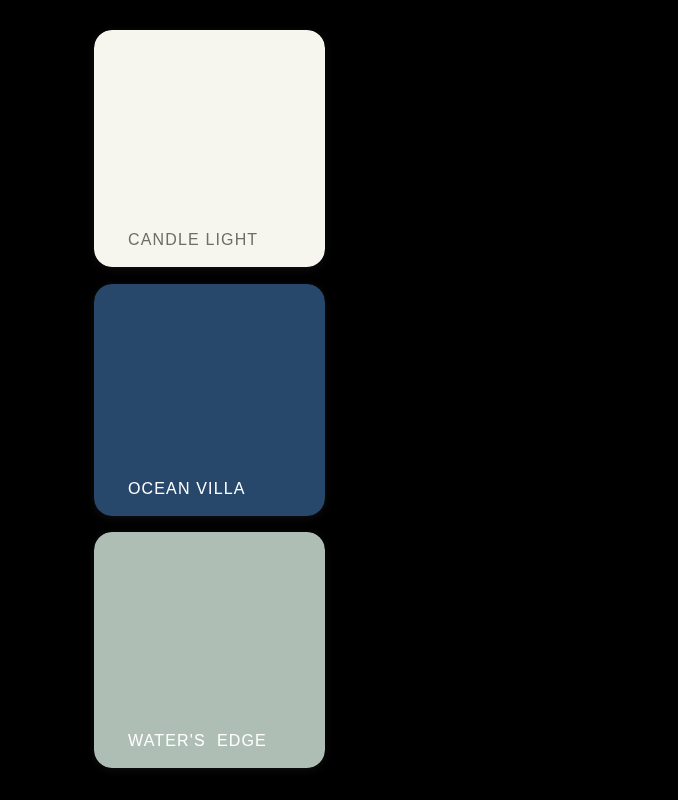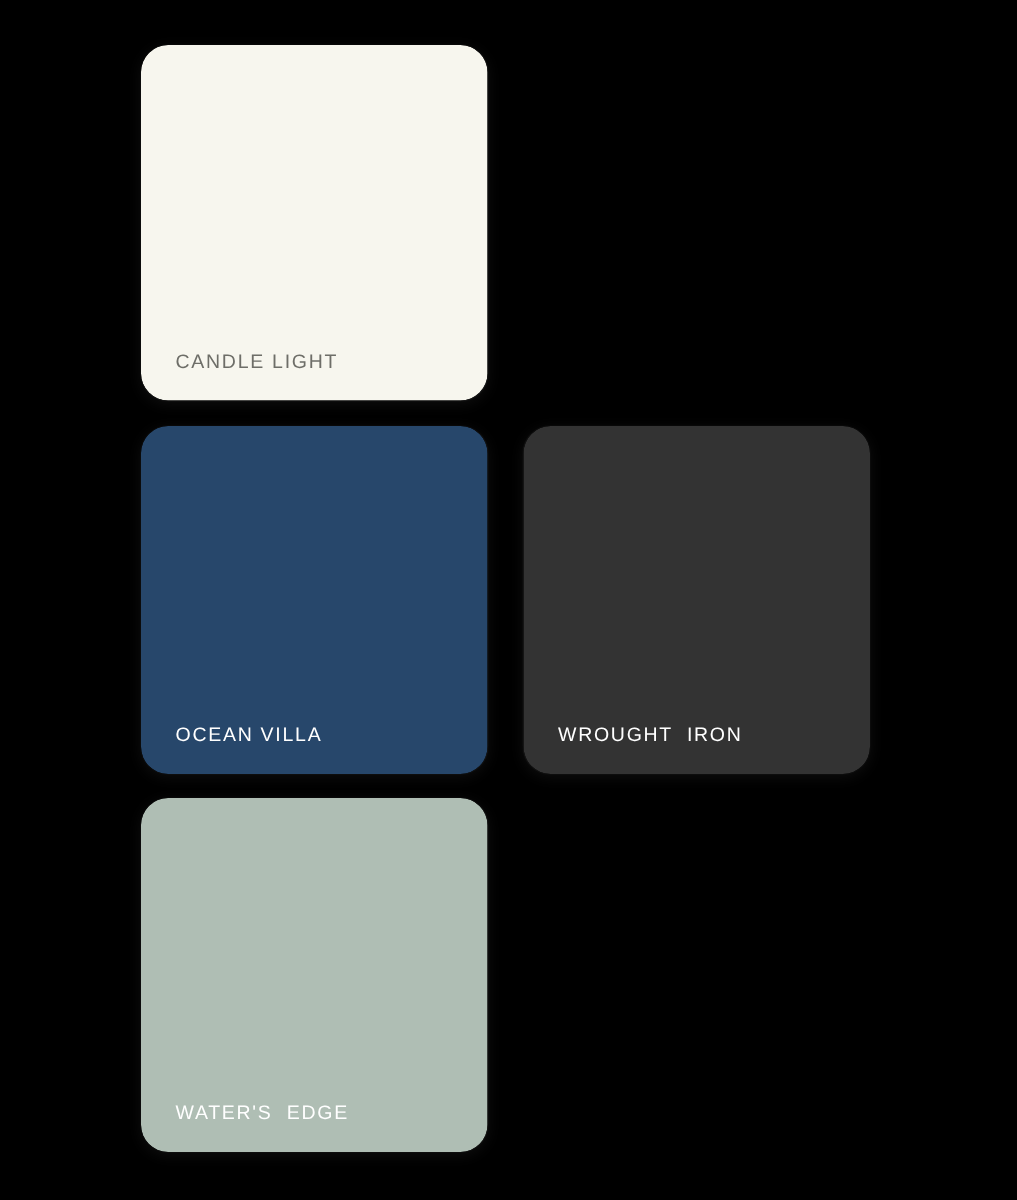--- a/index.html
+++ b/index.html
@@ -34,23 +34,23 @@
   }
 
   .swatch-fill {
     position: absolute;
     inset: 0;
     border-radius: 18px;
   }
 
   .swatch-label {
     position: absolute;
-    left: 23px;
+    left: 34px;
     bottom: 18px;
-    font-size: 13px;
+    font-size: 16px;
     letter-spacing: 1.15px;
     line-height: 1.2;
     white-space: pre;
     font-weight: 400;
     user-select: none;
   }
 
   
   .card-candle-light {
     left: 94px;  top: 30px;
@@ -82,23 +82,19 @@
     <div class="swatch-fill" style="background: rgb(247, 246, 238);"></div>
     <div class="swatch-label" style="color: rgb(110, 110, 104);">CANDLE LIGHT</div>
   </div>
 
 
   <div class="swatch-card card-ocean-villa">
     <div class="swatch-fill" style="background: rgb(39, 71, 107);"></div>
     <div class="swatch-label" style="color: rgb(255, 255, 255); text-align: center;">OCEAN VILLA</div>
   </div>
 
-  <div class="swatch-card card-wrought-iron">
-    <div class="swatch-fill" style="background: rgb(51, 51, 51);"></div>
-    <div class="swatch-label" style="color: rgb(255, 255, 255);">WROUGHT  IRON</div>
-  </div>
 
   <div class="swatch-card card-waters-edge">
     <div class="swatch-fill" style="background: rgb(175, 190, 180);"></div>
     <div class="swatch-label" style="color: rgb(255, 255, 255);">WATER'S  EDGE</div>
   </div>
 
 </div>
 
 </body></html>

